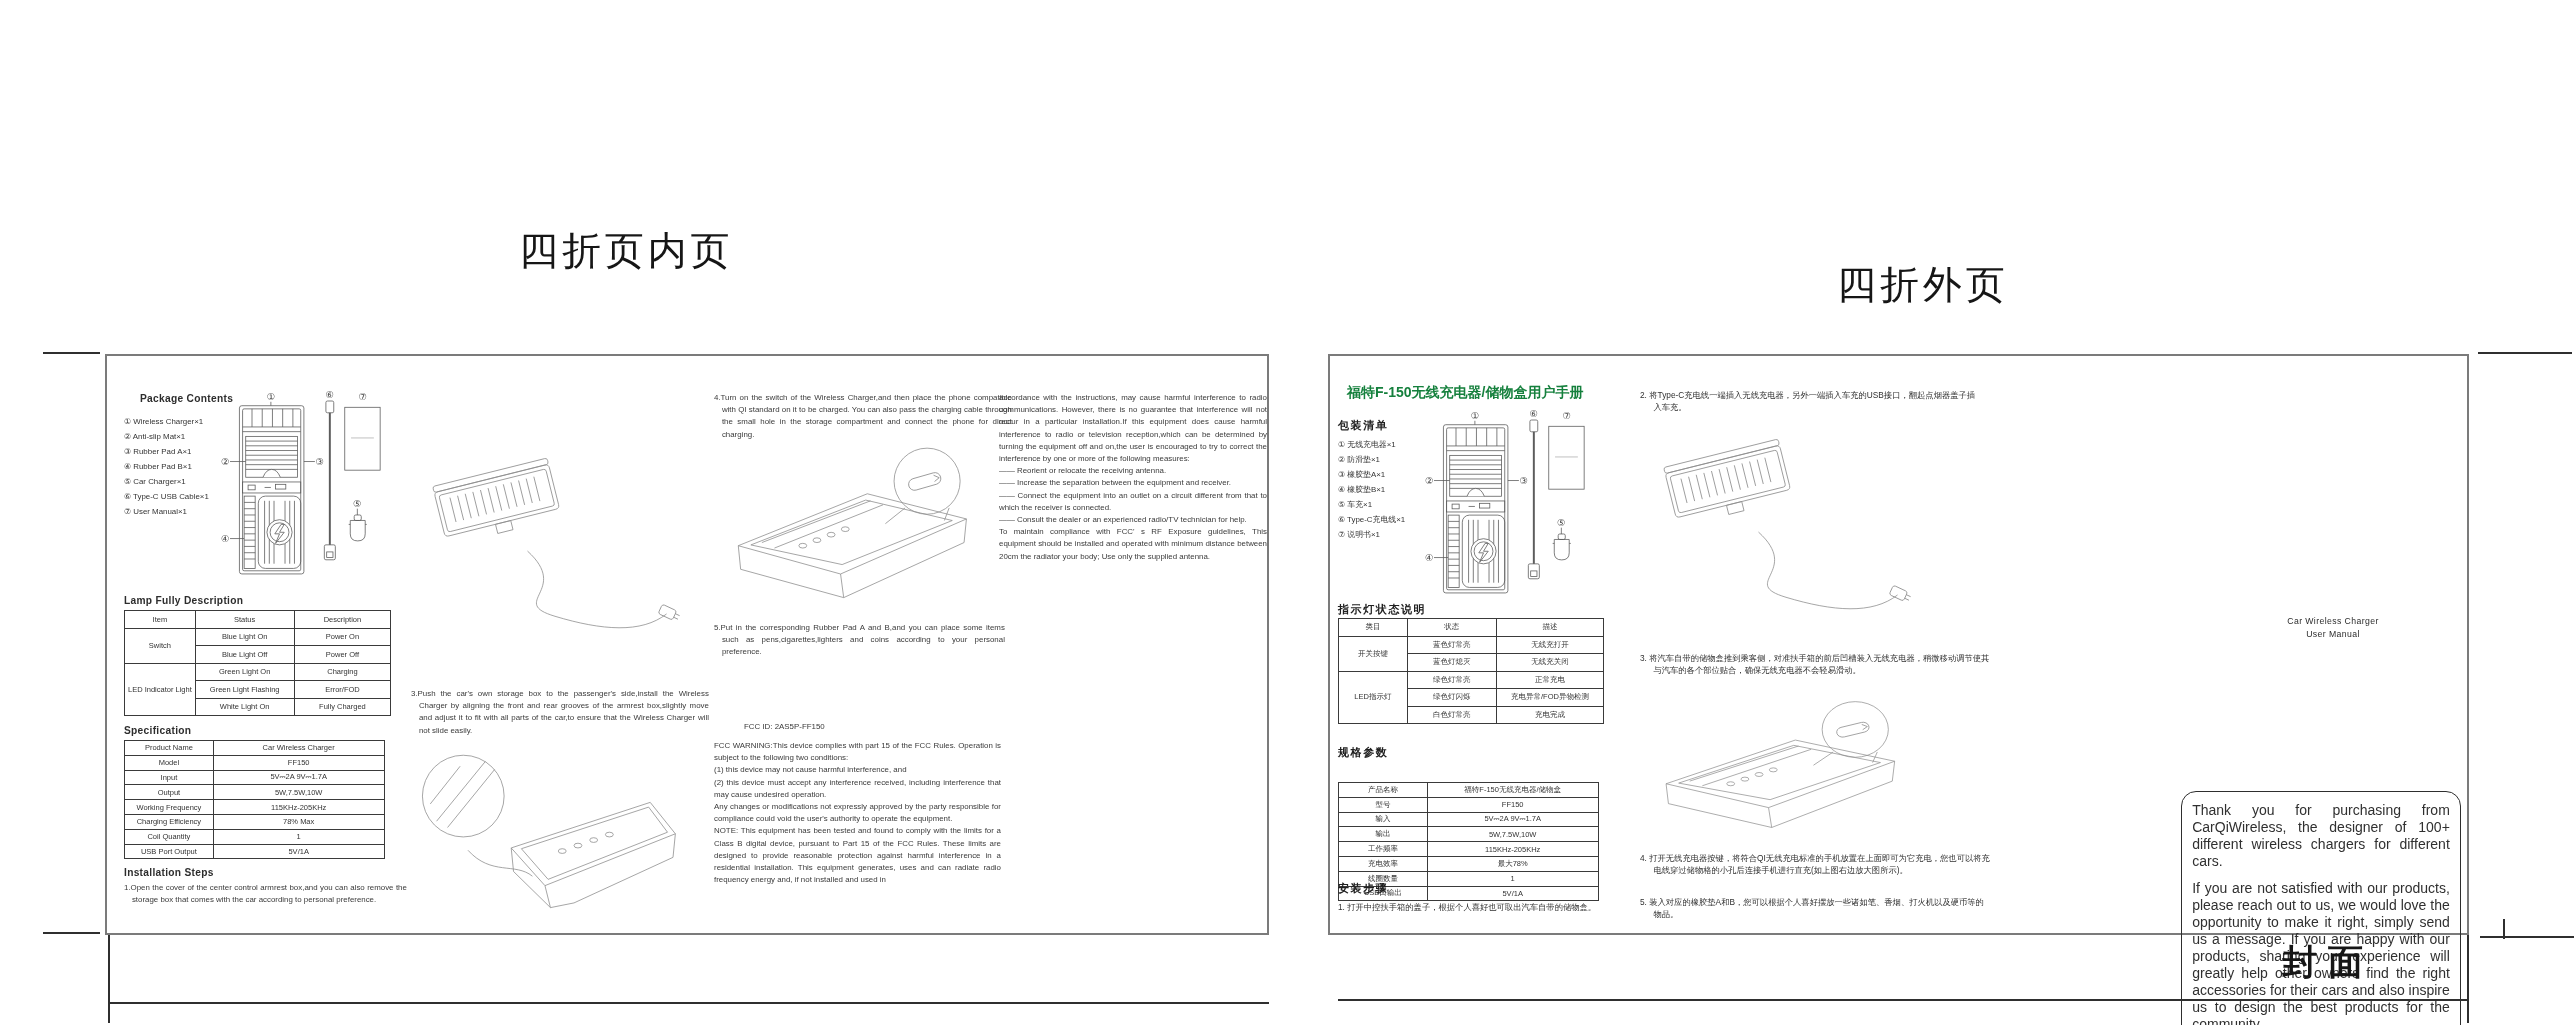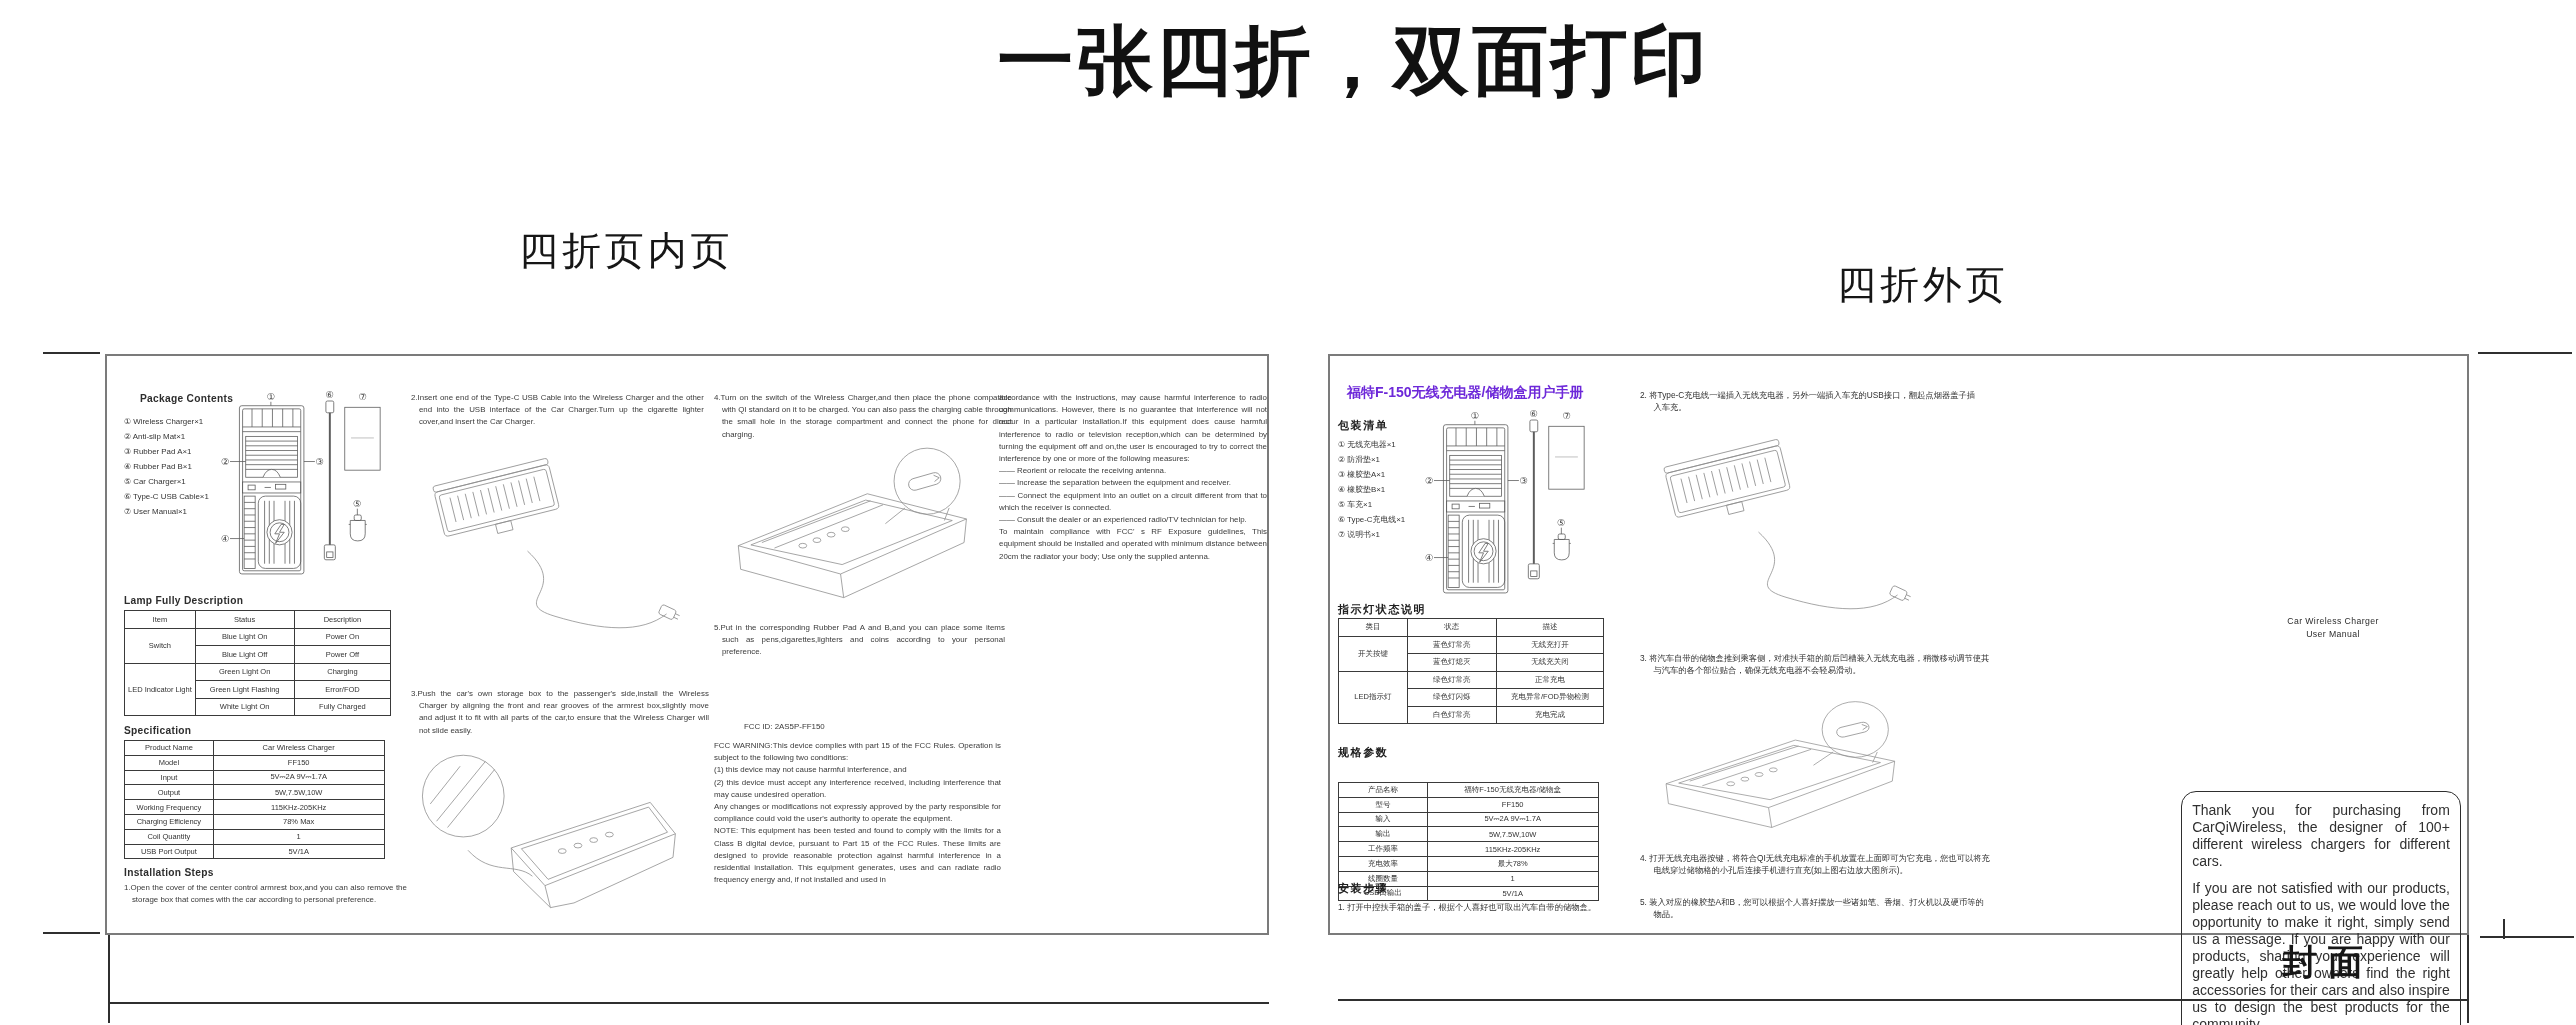--- a/index.html
+++ b/index.html
@@ -7,21 +7,21 @@
          font-family:"Liberation Sans","DejaVu Sans",sans-serif;color:#3c3c3c;}
   .abs{position:absolute;}
   .panel{position:absolute;top:354px;height:581px;border:2.4px solid #7b7b7b;box-sizing:border-box;background:#fff;}
   #panel-inner{left:105px;width:1164px;}
   #panel-outer{left:1328px;width:1141px;}
   .h-main{font-size:76px;font-weight:bold;color:#111;letter-spacing:3.1px;white-space:nowrap;text-align:center;}
   .h-group{font-size:39px;color:#161616;letter-spacing:3.9px;white-space:nowrap;}
   .h-cover{font-size:35px;font-weight:bold;color:#161616;letter-spacing:11px;white-space:nowrap;}
   .h-sec{font-size:10.2px;font-weight:bold;color:#2d2d2d;letter-spacing:0.3px;}
   .h-sec-cn{font-size:11px;font-weight:bold;color:#202020;letter-spacing:1.6px;}
-  .outer-title{font-size:14px;font-weight:bold;color:#6d28d9;white-space:nowrap;}
+  .outer-title{font-size:14px;font-weight:bold;color:#15803d;white-space:nowrap;}
   .pkg-item{font-size:7.9px;line-height:15px;color:#333;white-space:nowrap;}
   .body-en{font-size:7.9px;line-height:12.2px;color:#3a3a3a;text-align:justify;}
   .body-en p{margin:0;}
   .hang-en{padding-left:7.9px;text-indent:-7.9px;}
   .body-cn{font-size:8.3px;line-height:11.8px;color:#303030;}
   .hang-cn{padding-left:13.4px;text-indent:-13.4px;}
   .tbl{border-collapse:collapse;border:1.2px solid #3a3a3a;background:#fff;}
   .tbl td{border:0.8px solid #3a3a3a;font-size:7.5px;color:#333;text-align:center;padding:0 2.4px;vertical-align:middle;}
   .lamp td{height:16.5px;}
   .lamp .c1{width:65px;} .lamp .c2{width:93px;} .lamp .c3{width:91px;}
@@ -34,21 +34,20 @@
   .thanks p{margin:0 0 9.4px 0;}
   .mark{position:absolute;background:#2f2f2f;}
   svg{display:block;}
   svg text{font-family:"DejaVu Sans","Liberation Sans",sans-serif;}
 </style>
 </head>
 <body>
 
 <div class="sheet">
 
-  <div class="abs h-main" style="left:858px;top:11px;width:991px;">一张四折，双面打印</div>
   <div class="abs h-group" style="left:519px;top:224px;">四折页内页</div>
   <div class="abs h-group" style="left:1837px;top:258px;">四折外页</div>
 
   <div class="mark" style="left:43px;top:352px;width:57px;height:2.4px;"></div>
   <div class="mark" style="left:43px;top:932px;width:57px;height:2.4px;"></div>
   <div class="mark" style="left:2478px;top:352px;width:94px;height:2.4px;"></div>
   <div class="mark" style="left:2480px;top:936px;width:94px;height:2.4px;"></div>
   <div class="mark" style="left:2503px;top:919px;width:1.6px;height:19.7px;"></div>
   <div class="mark" style="left:108px;top:935px;width:1.6px;height:88px;"></div>
   <div class="mark" style="left:109px;top:1002px;width:1160px;height:1.6px;"></div>
@@ -176,21 +175,20 @@
     <tr>
           <td>USB Port Output</td>
           <td>5V/1A</td>
         </tr>
   </tbody>
     </table>
 
   <div class="abs h-sec" style="left:124px;top:867px;">Installation Steps</div>
   <div class="abs body-en hang-en" style="left:124px;top:882px;width:275px;">1.Open the cover of the center control armrest box,and you can also remove the storage box that comes with the car according to personal preference.</div>
 
-  <div class="abs body-en hang-en" style="left:411px;top:392px;width:285px;">2.Insert one end of the Type-C USB Cable into the Wireless Charger and the other end into the USB interface of the Car Charger.Turn up the cigarette lighter cover,and insert the Car Charger.</div>
   <svg class="abs" style="left:421px;top:445px;" width="268" height="220" viewBox="0 0 340 280">
     <g fill="none" stroke="#8d8d8d" stroke-width="1">
       <g transform="rotate(-14 95 75)">
         <rect x="22" y="34" width="150" height="8" rx="3"></rect>
         <rect x="22" y="42" width="150" height="58" rx="5"></rect>
         <rect x="27" y="47" width="140" height="48" rx="3"></rect>
         <path d="M40,53v32 M50,53v32 M60,53v32 M70,53v32 M80,53v32 M90,53v32 M100,53v32 M110,53v32 M120,53v32 M130,53v32 M140,53v32 M150,53v32"></path>
         <rect x="88" y="100" width="20" height="12"></rect>
       </g>
       <path d="M135,135 C190,185 110,200 170,218 C230,236 280,240 312,215"></path>

